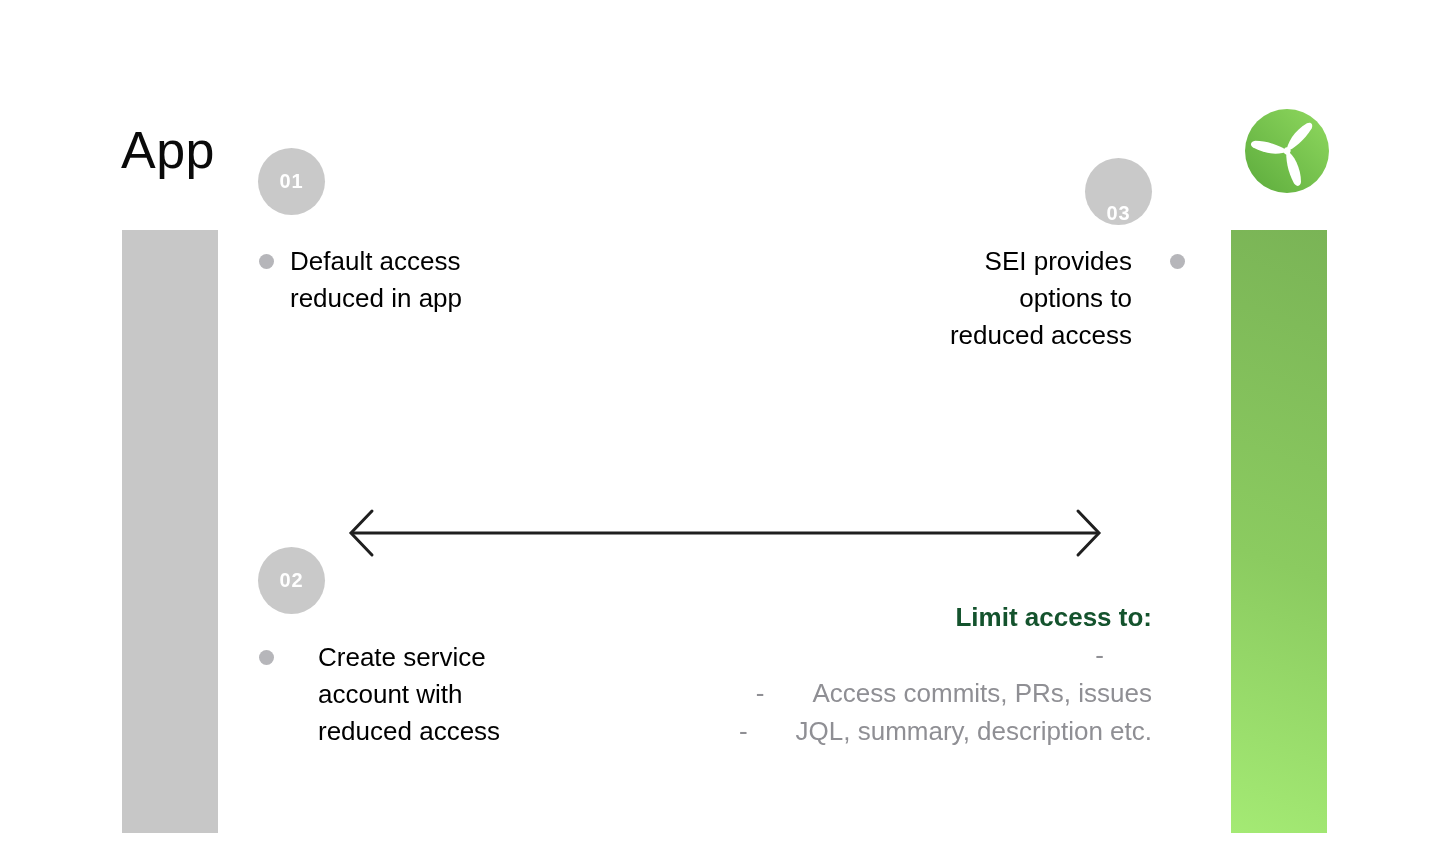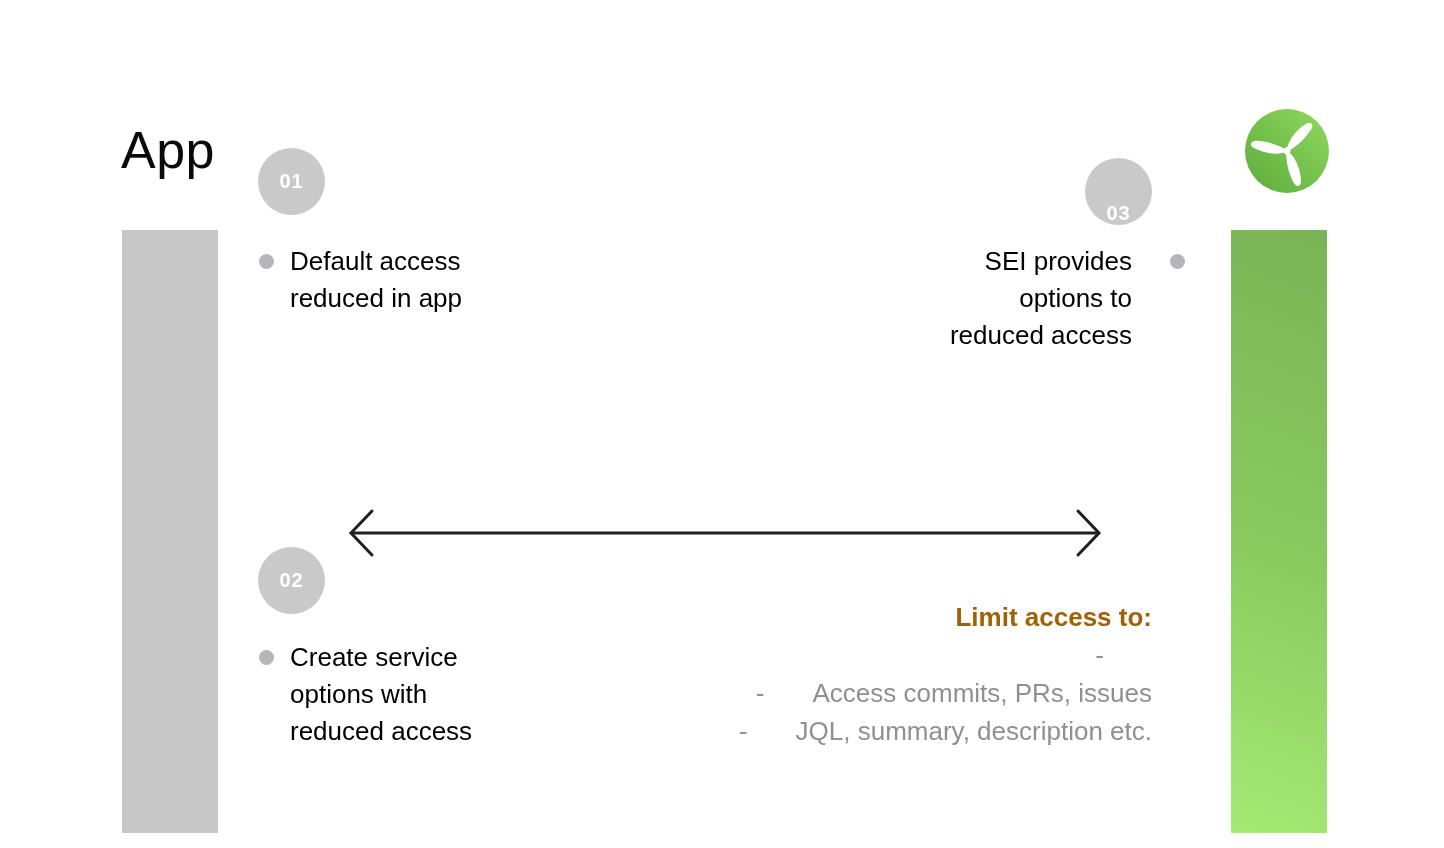--- a/index.html
+++ b/index.html
@@ -36,35 +36,35 @@
   .badge-03{left:1085px;top:158px;align-items:flex-end;}
 
   
   .note{position:absolute;display:flex;align-items:flex-start;color:#000000;
         font-size:26px;line-height:37px;}
   .note .bullet{
     width:15px;height:15px;border-radius:50%;background:#b6b6ba;
     flex:0 0 15px;margin-top:11px;
   }
   .note-1{left:259px;top:243px;}
-  .note-2{left:259px;top:639px;}
+  .note-2{left:259px;top:639px;gap:28px;}
   .note-1 .bullet,.note-2 .bullet{margin-right:16px;}
   .note-3{right:292px;top:243px;flex-direction:row-reverse;text-align:right;
           left:auto;transform:translateX(33px);gap:20px;}
   .note-3 .bullet{margin-left:18px;}
 
   
   .arrow{position:absolute;left:340px;top:498px;}
 
   
   .limit{
     position:absolute;right:292px;top:598px;text-align:right;
     font-size:26px;line-height:38px;color:#8f8f94;
   }
-  .limit-heading{font-weight:700;color:#a16207;}
+  .limit-heading{font-weight:700;color:#14532d;}
   .limit-item{display:flex;justify-content:flex-end;align-items:baseline;}
   .limit-item .dash{margin-right:48px;}
 </style>
 </head>
 <body>
 
 <div class="canvas">
 
   <div class="app-title">App</div>
 
@@ -110,21 +110,21 @@
     <div class="note-lines">
       <div>Default access</div>
       <div>reduced in app</div>
     </div>
   </div>
 
   <div class="note note-2">
     <span class="bullet"></span>
     <div class="note-lines">
       <div>Create service</div>
-      <div>options with</div>
+      <div>account with</div>
       <div>reduced access</div>
     </div>
   </div>
 
   <div class="note note-3">
     <span class="bullet"></span>
     <div class="note-lines">
       <div>SEI provides</div>
       <div>options to</div>
       <div>reduced access</div>

